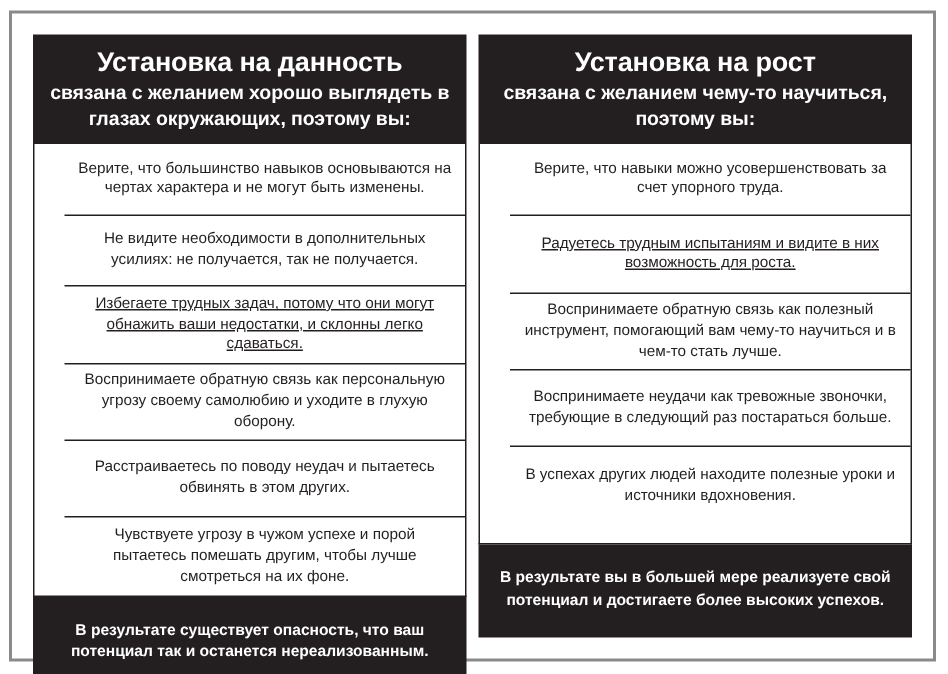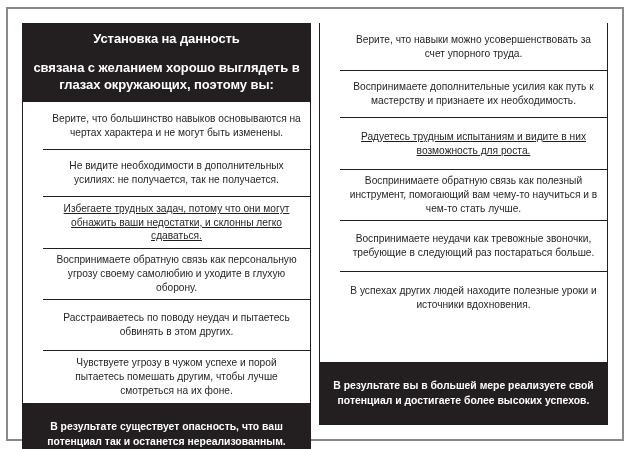--- a/index.html
+++ b/index.html
@@ -41,25 +41,25 @@
   }
   .col-header {
     background: #231f20;
     color: #ffffff;
     text-align: center;
     padding: 8px 8px 9px 8px;
     box-sizing: border-box;
   }
   .col-header .title {
     display: block;
-    font-size: 13px;
+    font-size: 18px;
     font-weight: bold;
     line-height: 1.18;
     letter-spacing: -0.1px;
-    margin-bottom: 14px;
+    margin-bottom: 2px;
   }
   .col-header .subtitle {
     display: block;
     font-size: 13px;
     font-weight: bold;
     line-height: 1.26;
     letter-spacing: -0.05px;
   }
   .rows {
     flex: 1;
@@ -143,26 +143,27 @@
         <div class="cell r5">
             <span>Чувствуете угрозу в чужом успехе и порой пытаетесь помешать другим, чтобы лучше смотреться на их фоне.</span>
           </div>
       </div>
       <div class="col-footer">
         <span>В результате существует опасность, что ваш потенциал так и останется нереализованным.</span>
       </div>
     </div>
 
     <div class="column">
+      <div class="col-header">
+        <span class="title">Установка на рост</span>
+        <span class="subtitle">связана с желанием чему-то научиться, поэтому вы:</span>
+      </div>
       <div class="rows">
         <div class="cell r0">
             <span>Верите, что навыки можно усовершенствовать за счет упорного труда.</span>
-          </div>
-        <div class="cell r1">
-            <span>Воспринимаете дополнительные усилия как путь к мастерству и признаете их необходимость.</span>
           </div>
         <div class="cell r2">
             <span>Радуетесь трудным испытаниям и видите в них возможность для роста.</span>
           </div>
         <div class="cell r3">
             <span>Воспринимаете обратную связь как полезный инструмент, помогающий вам чему-то научиться и в чем-то стать лучше.</span>
           </div>
         <div class="cell r4">
             <span>Воспринимаете неудачи как тревожные звоночки, требующие в следующий раз постараться больше.</span>
           </div>

